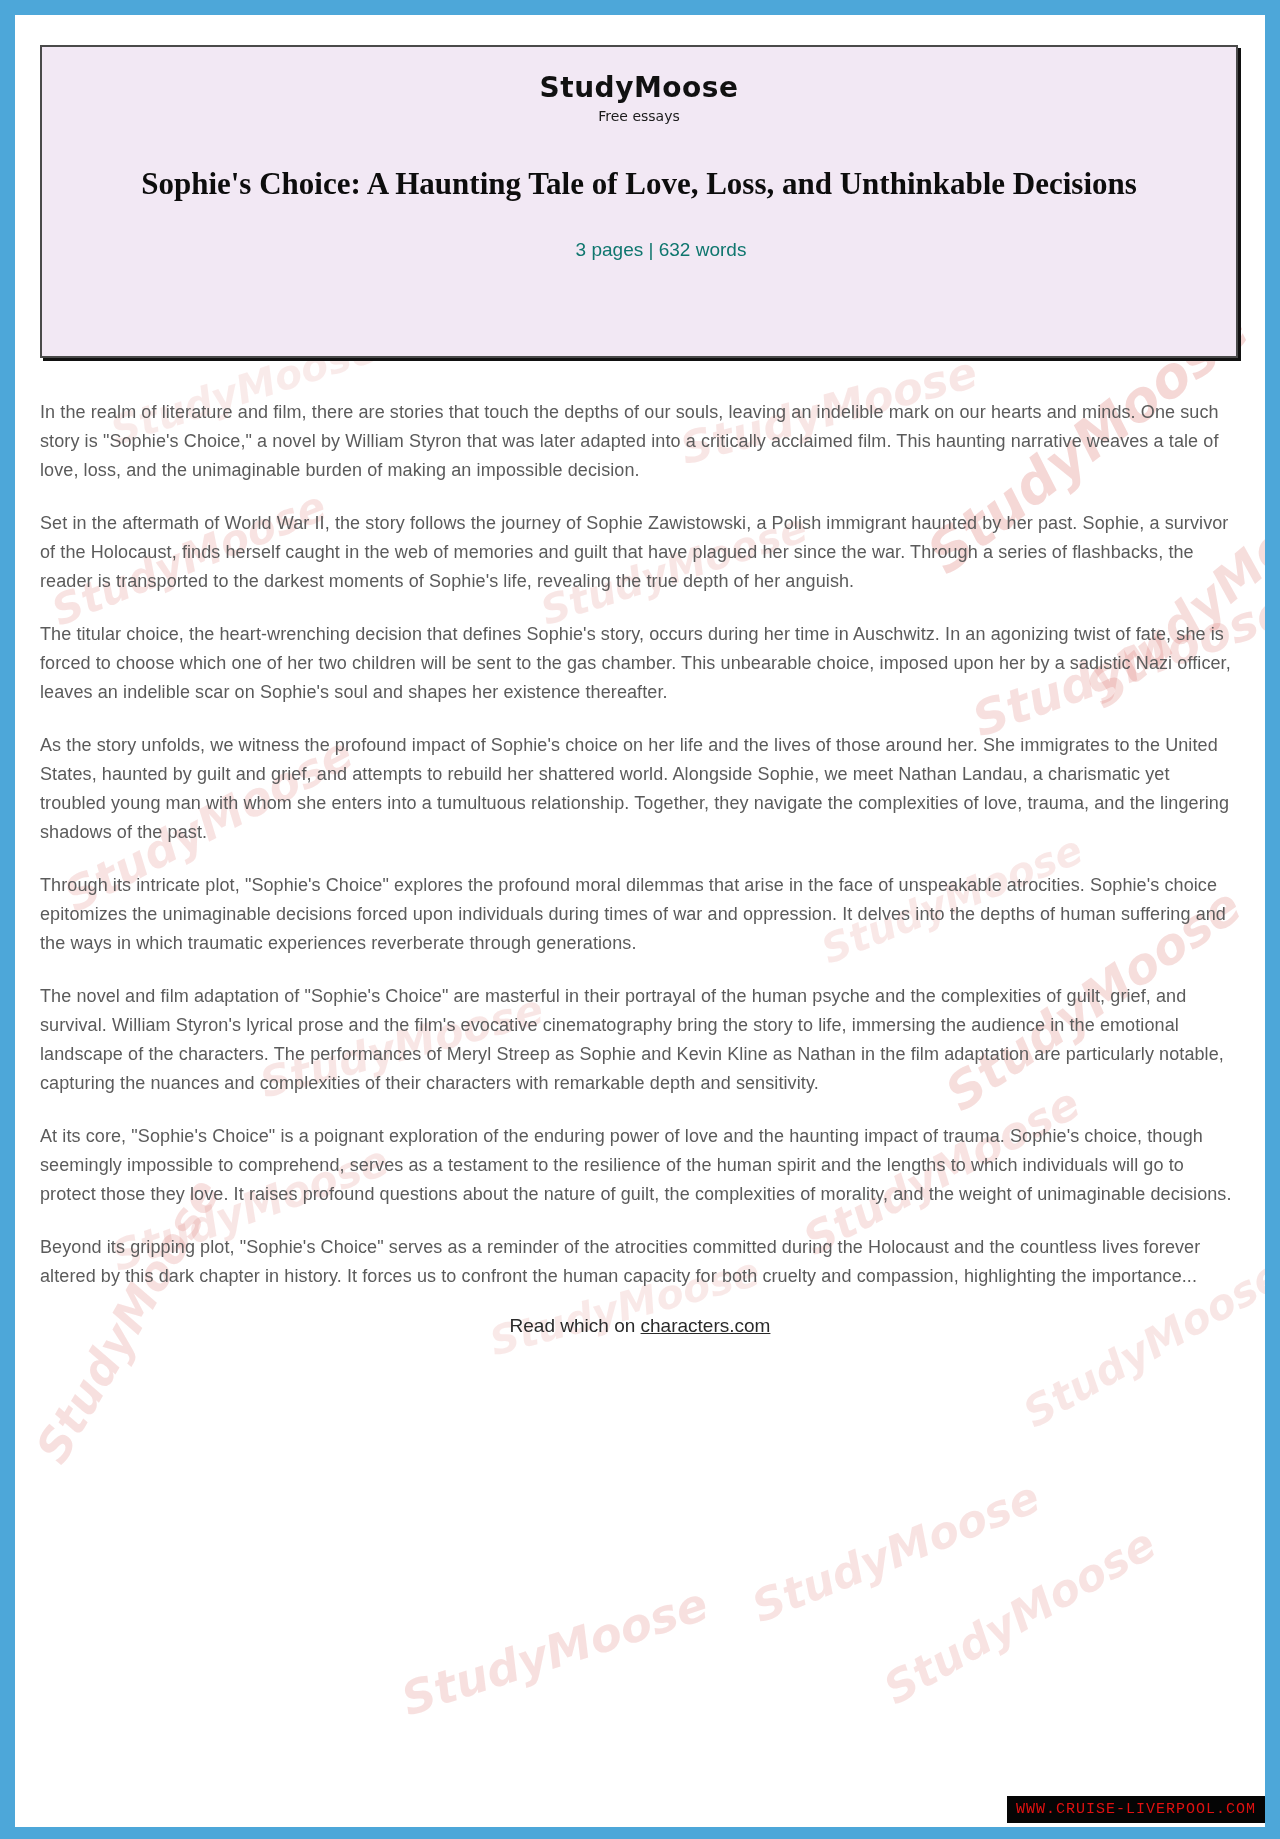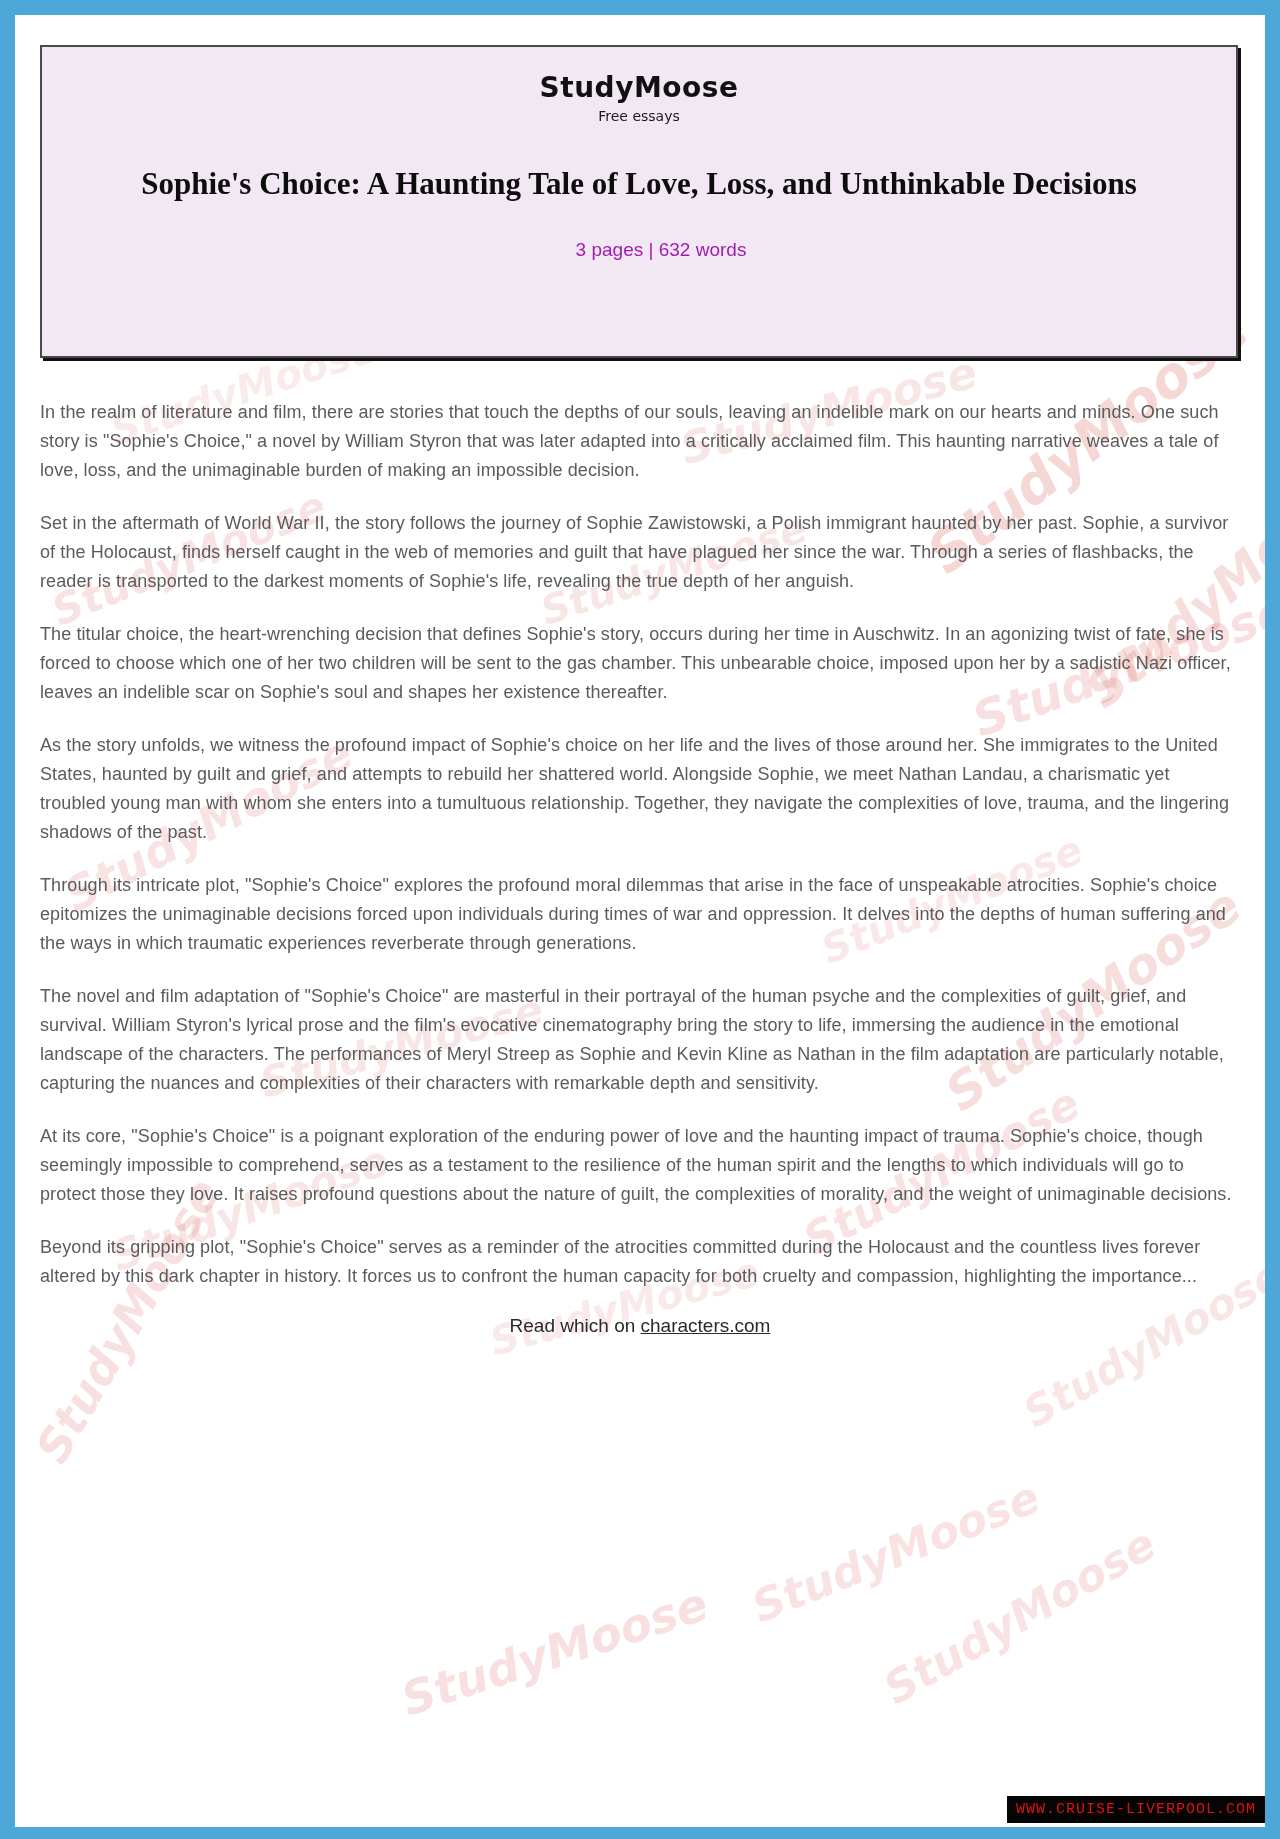--- a/index.html
+++ b/index.html
@@ -59,21 +59,21 @@
   }
   .essay-title {
     font-family: Liberation Serif, serif;
     font-weight: bold;
     font-size: 31px; line-height: 43px;
     color: #0d0d0d;
     margin: 38px auto 0 auto;
     max-width: 1000px;
   }
   .meta {
-    font-size: 19px; color: #a21caf;
+    font-size: 19px; color: #0f766e;
     margin-top: 34px;
     padding-left: 44px;
   }
   
   .essay-body {
     margin: 40px 30px 0 25px;
     font-size: 18px; line-height: 29px;
     color: #5b5b5b;
     letter-spacing: 0.1px;
   }

